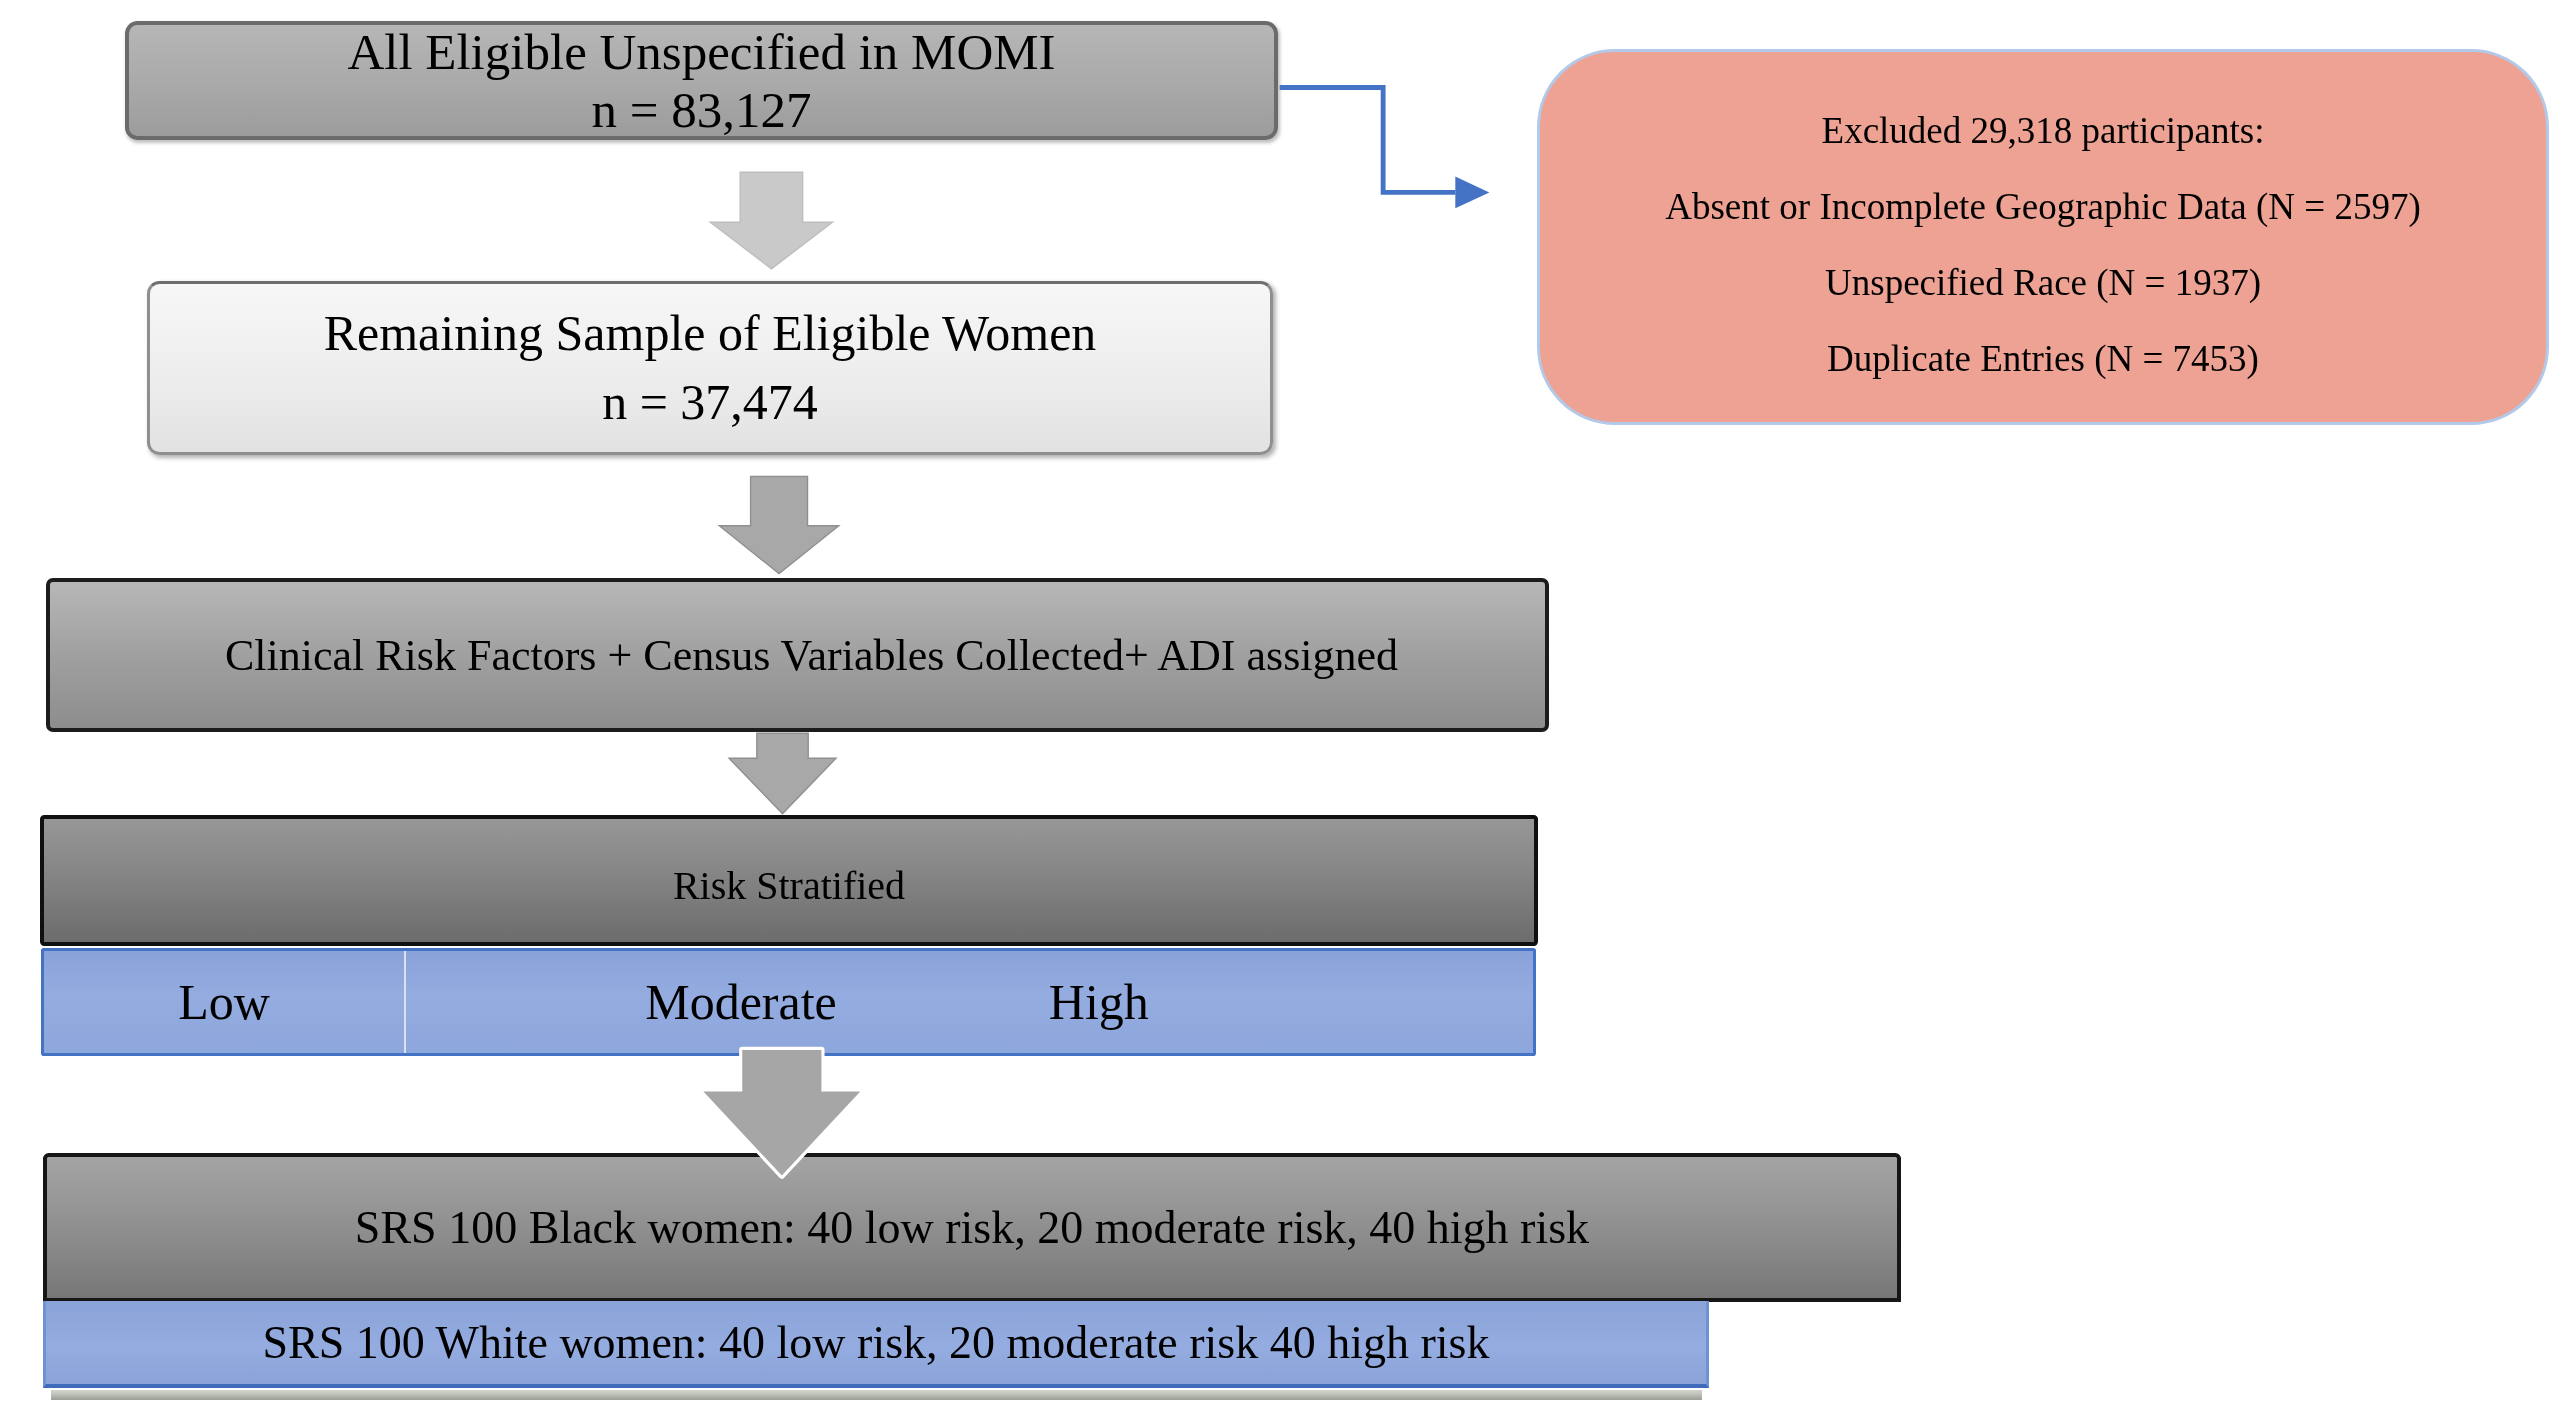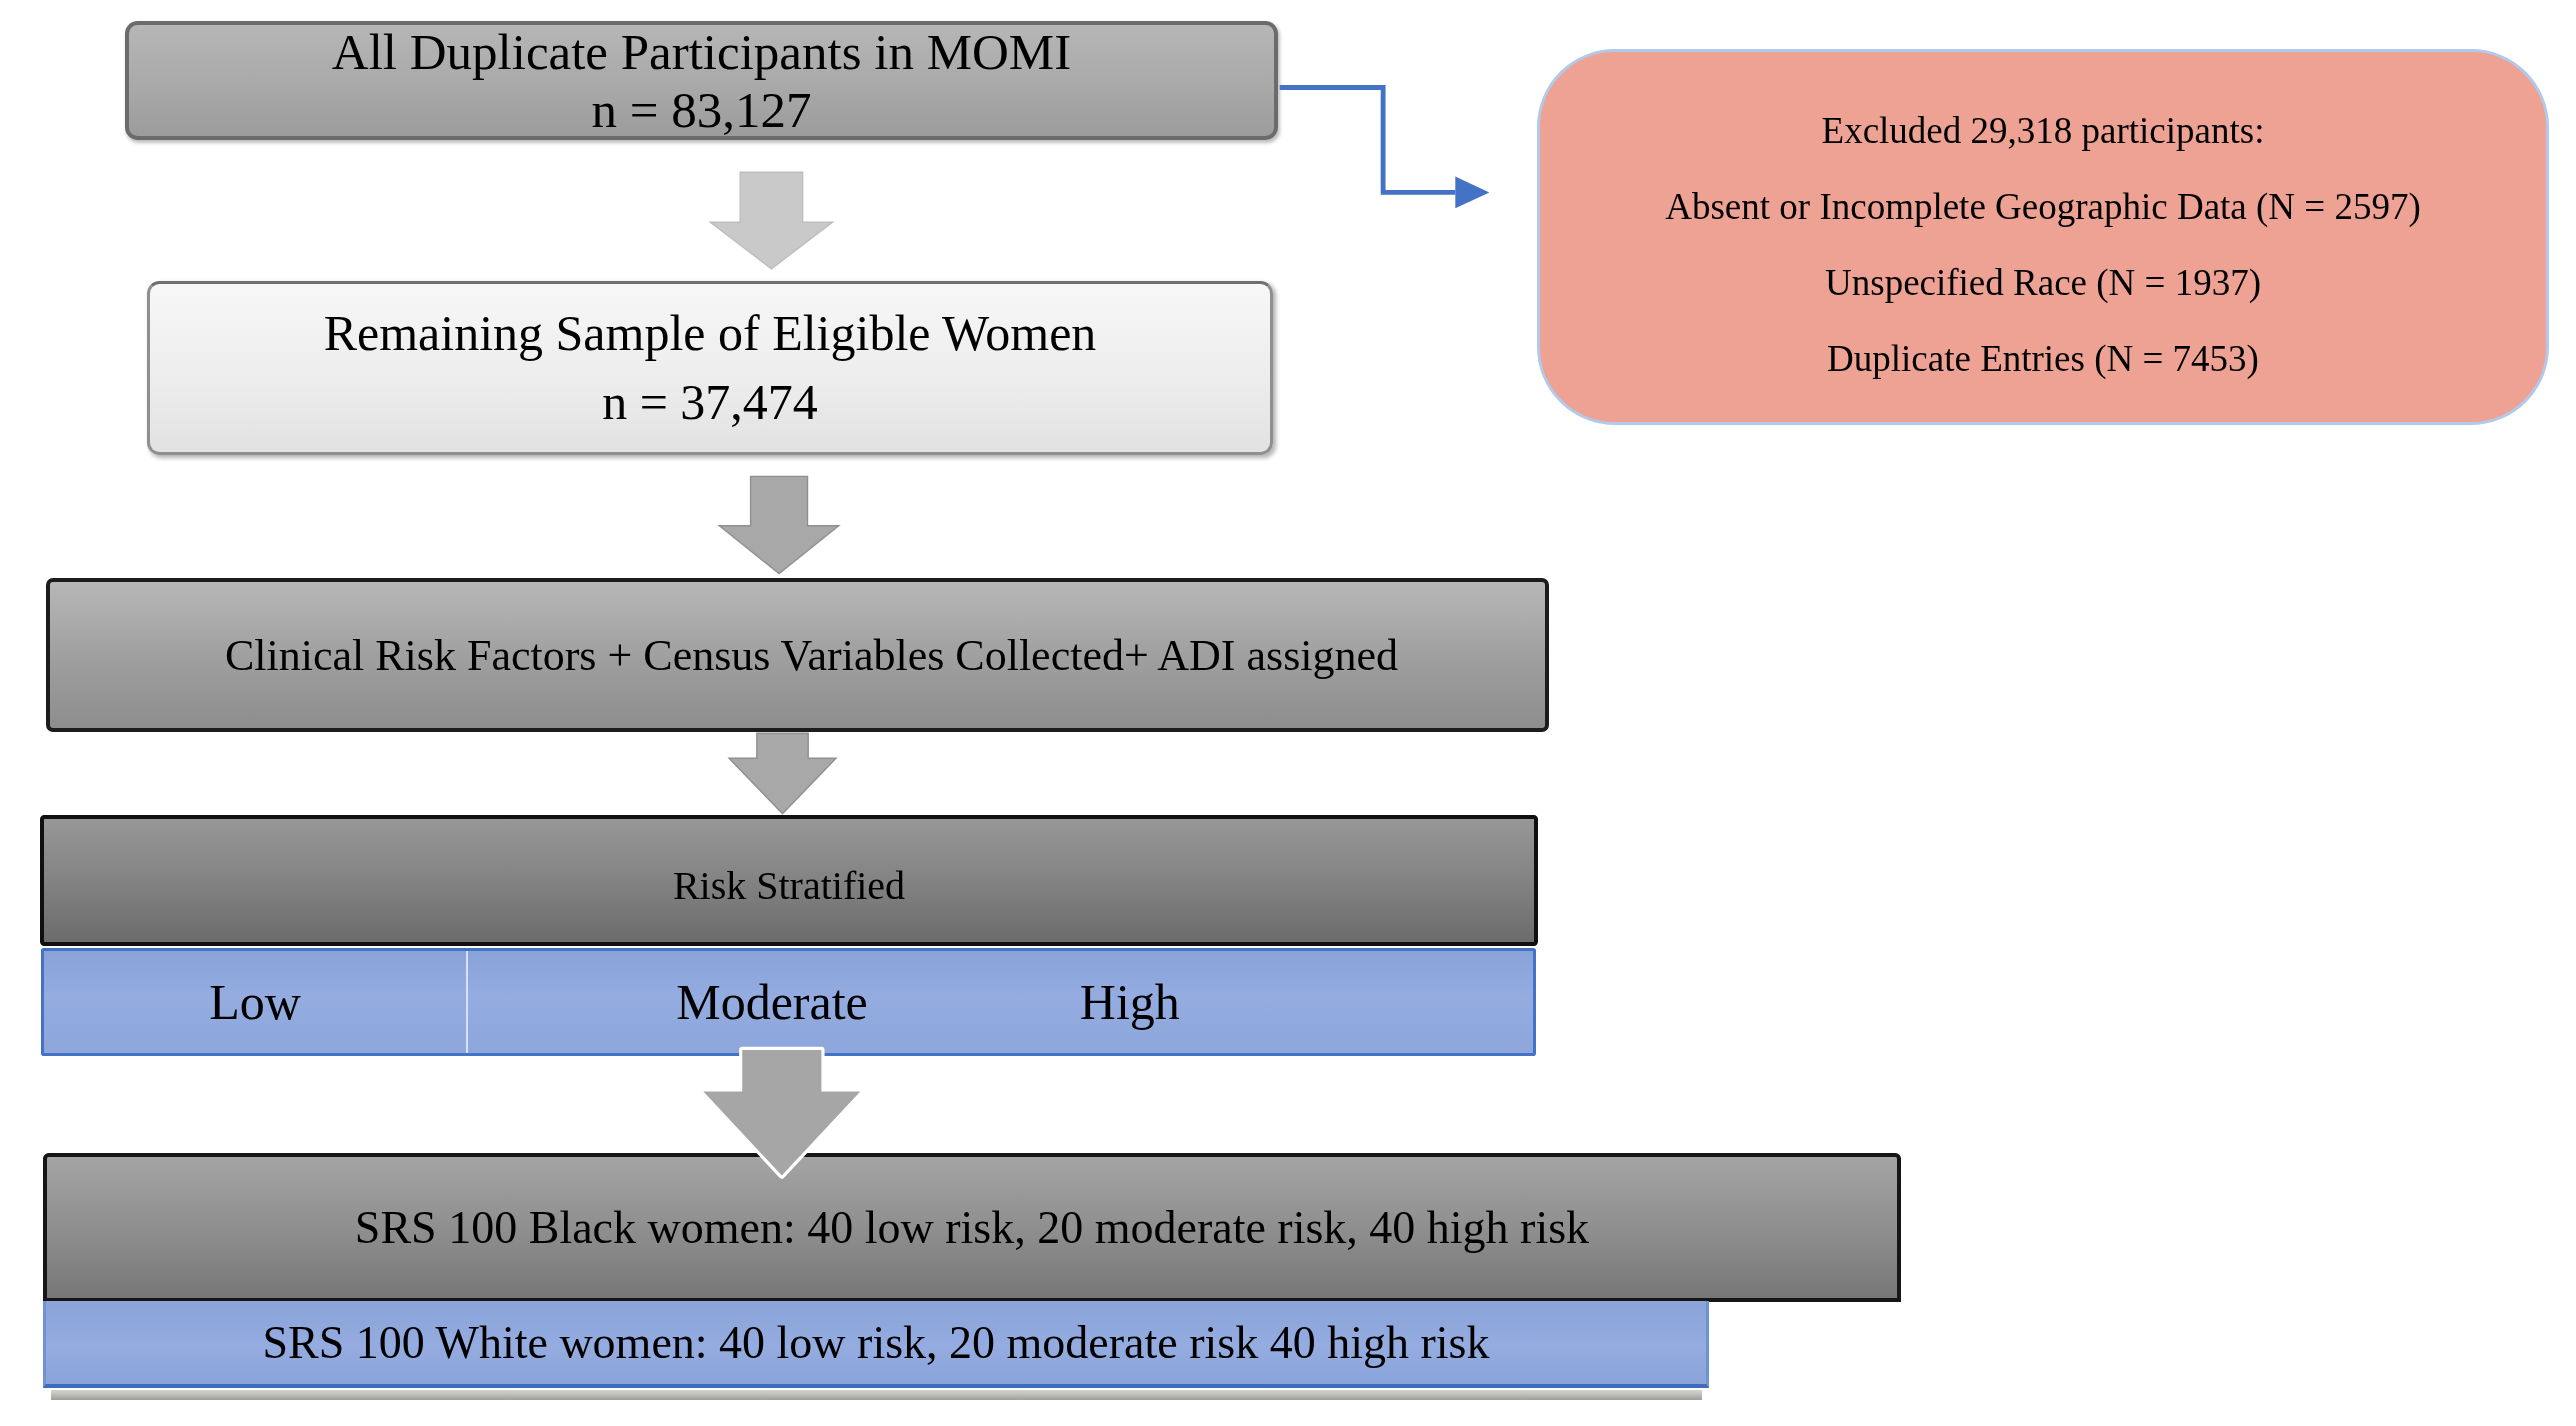--- a/index.html
+++ b/index.html
@@ -36,21 +36,21 @@
 
   .box-risk{left:40px;top:815px;width:1498px;height:131px;
     background:linear-gradient(180deg,#979797 0%,#858585 45%,#6c6c6c 100%);
     border:4.9px solid #101010;border-radius:4.2px;font-size:40px;padding-top:9.7px;}
 
   .band{position:absolute;left:41px;top:948px;width:1495px;height:108px;
     box-sizing:border-box;display:flex;border:3.5px solid var(--accent-blue);
     background:linear-gradient(180deg,#89a2d8 0%,#94ace0 45%,#8da6db 100%);
     border-radius:2.8px;font-size:50px;}
   .band-cell{display:flex;align-items:center;justify-content:center;box-sizing:border-box;height:100%;}
-  .cell-low{width:422px;}
+  .cell-low{width:360px;}
   .cell-modhigh{flex:1;border-left:2.8px solid #d8e1f4;gap:212px;padding-right:161px;padding-left:16px;}
 
   .box-srs-black{left:43px;top:1153px;width:1858px;height:149px;
     background:linear-gradient(180deg,#a4a4a4 0%,#8d8d8d 55%,#777777 100%);
     border:4.9px solid var(--border-dark);border-radius:5.6px 5.6px 0 0;font-size:46px;z-index:2;}
 
   .box-srs-white{left:43px;top:1301px;width:1666px;height:87px;
     background:linear-gradient(180deg,#8aa3d8 0%,#94ace0 55%,#8aa3d8 100%);
     border-left:3.5px solid #6f92d4;border-right:3.5px solid #6f92d4;
     border-bottom:4.9px solid #3f6bbb;border-top:0;font-size:46px;z-index:2;}
@@ -69,21 +69,21 @@
   .arrow-outlined{fill:#a6a6a6;stroke:#ffffff;stroke-width:9;paint-order:stroke;stroke-linejoin:round;}
   .elbow-line{fill:none;stroke:var(--accent-blue);stroke-width:7;}
   .elbow-head{fill:var(--accent-blue);stroke:none;}
 </style>
 </head>
 <body>
 
 <div class="canvas">
 
   <div class="box box-eligible">
-    <div>All Duplicate Participants in MOMI</div>
+    <div>All Eligible Unspecified in MOMI</div>
     <div>n = 83,127</div>
   </div>
 
   <div class="box box-remaining">
     <div>Remaining Sample of Eligible Women</div>
     <div>n = 37,474</div>
   </div>
 
   <div class="box box-clinical">
     <div>Clinical Risk Factors + Census Variables Collected+ ADI assigned</div>

